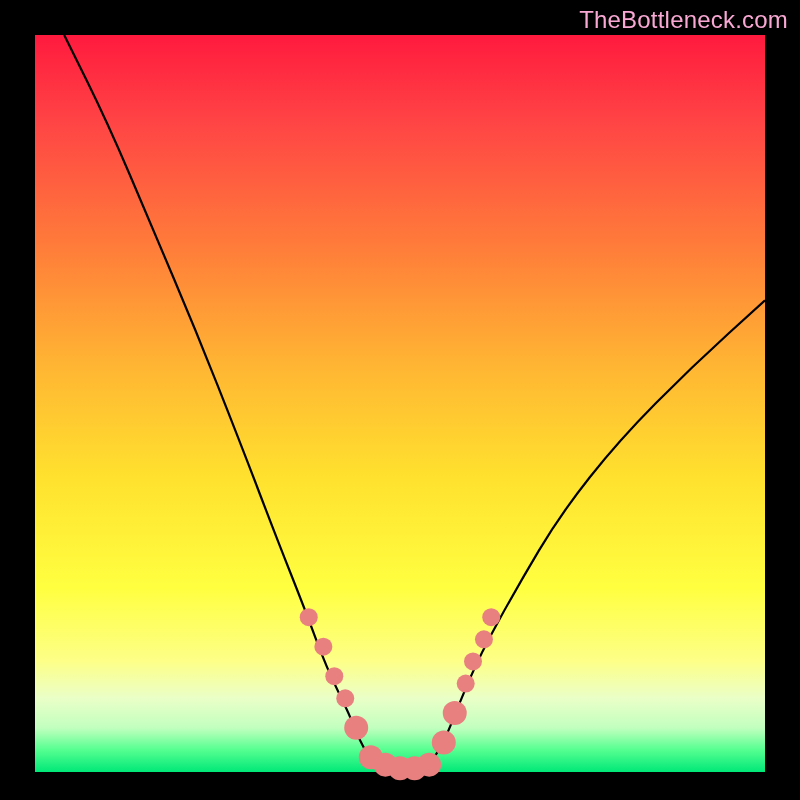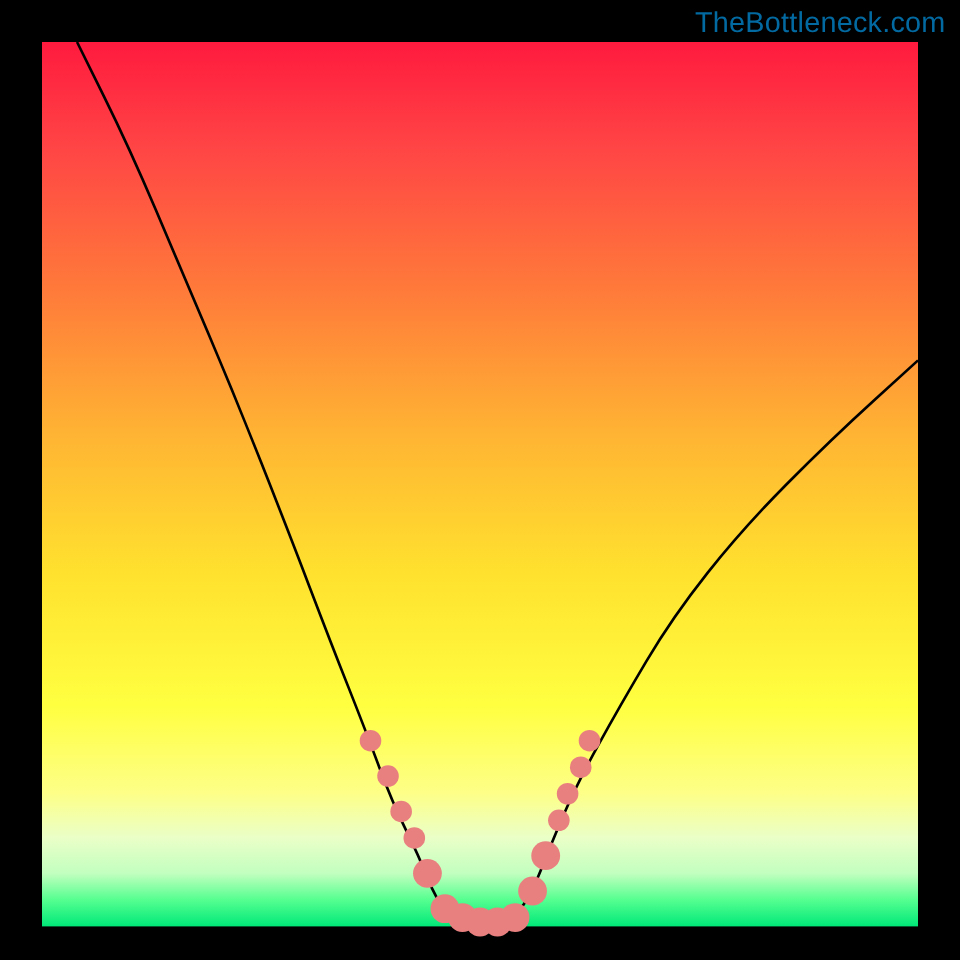--- a/index.html
+++ b/index.html
@@ -36,21 +36,21 @@
       #eaffc8 90%,
       #c2ffbf 94%,
       #55ff90 97%,
       #00e878 100%
     );
   }
   .watermark {
     position: absolute;
     top: 6px;
     right: 12px;
-    color: #0369a1;
+    color: #f9a8d4;
     font-size: 24px;
     font-weight: 500;
     letter-spacing: 0.2px;
     z-index: 10;
   }
   svg.curve {
     position: absolute;
     left: 0;
     top: 0;
     width: 730px;

